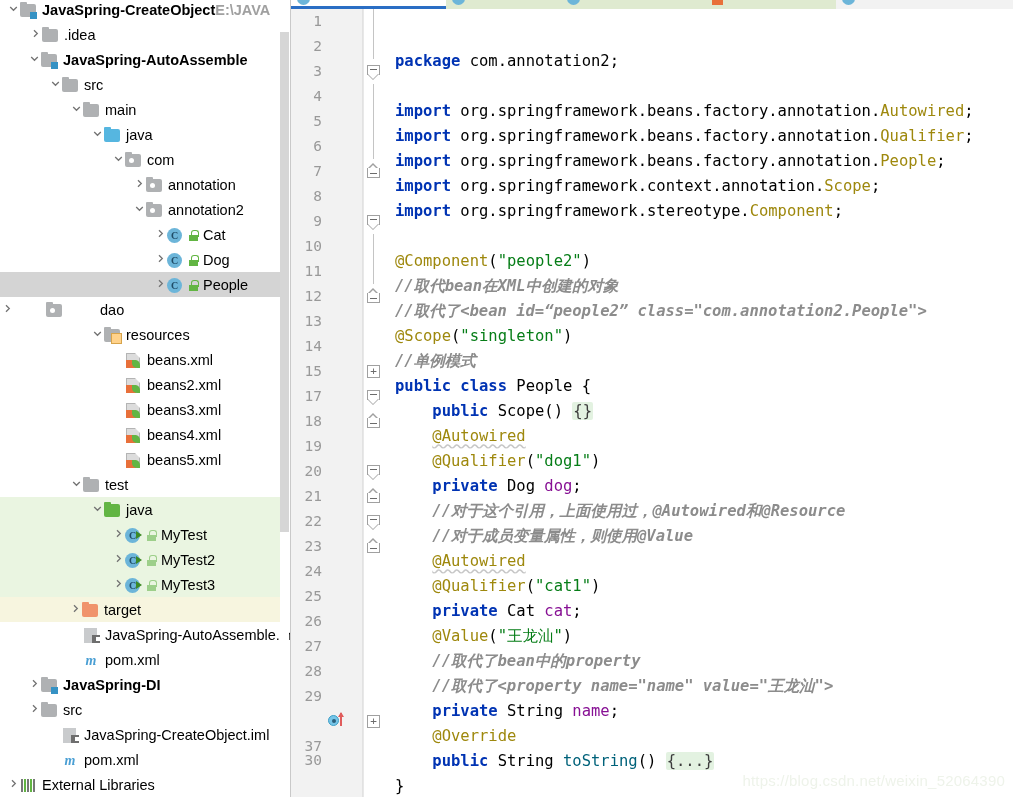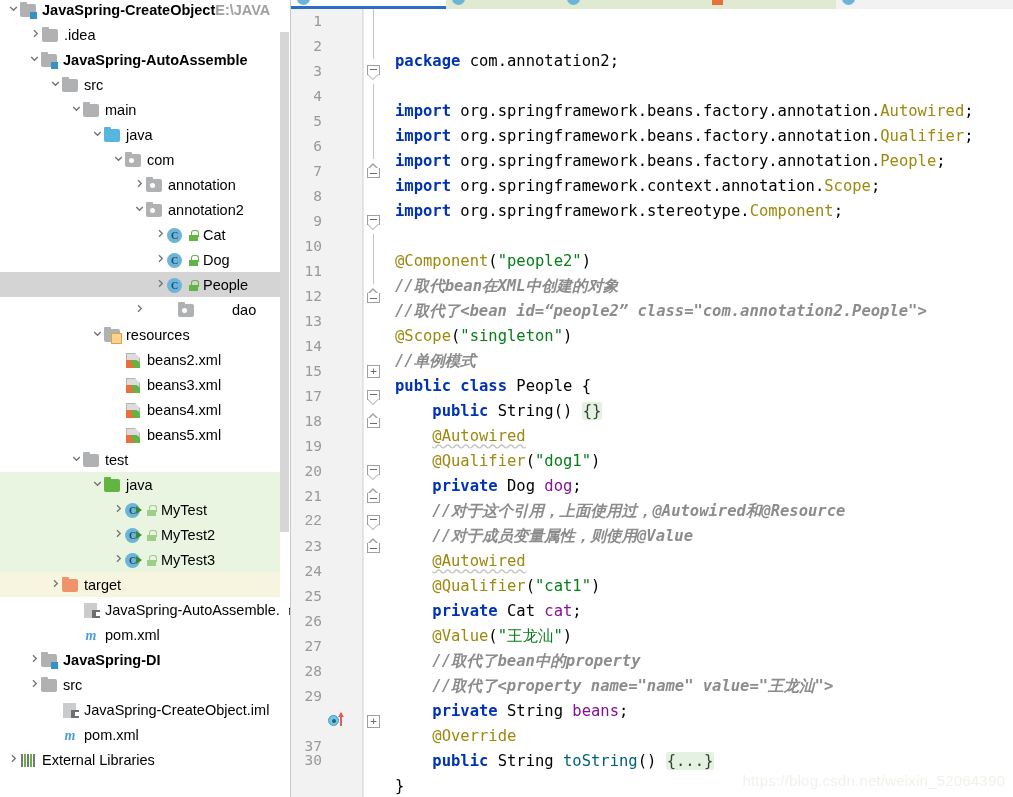--- a/index.html
+++ b/index.html
@@ -480,21 +480,21 @@
             <svg width="11" height="11" viewBox="0 0 11 11">
               <path d="M4 2.2 L7.3 5.5 L4 8.8" fill="none" stroke="#737373" stroke-width="1.3"></path>
             </svg>
           </span>
           <span class="ico">
             <span class="cls">C</span>
           </span>
           <span class="lock"></span>
           <span class="lbl">People</span>
         </div>
-        <div class="trow" style="padding-left: 132px; gap: 32px;">
+        <div class="trow" style=" gap: 32px;">
           <span class="arrow">
             <svg width="11" height="11" viewBox="0 0 11 11">
               <path d="M4 2.2 L7.3 5.5 L4 8.8" fill="none" stroke="#737373" stroke-width="1.3"></path>
             </svg>
           </span>
           <span class="ico">
             <span class="folder pkg"></span>
           </span>
           <span class="lbl">dao</span>
         </div>
@@ -508,44 +508,52 @@
             <span class="folder res"></span>
           </span>
           <span class="lbl">resources</span>
         </div>
         <div class="trow" style="padding-left: 111px;">
           <span class="arrow"></span>
           <span class="ico">
             <span class="xmlico"></span>
             <span class="xmlleaf"></span>
           </span>
-          <span class="lbl">beans2.xml</span>
+          <span class="lbl">beans.xml</span>
         </div>
         <div class="trow" style="padding-left: 111px;">
           <span class="arrow"></span>
           <span class="ico">
             <span class="xmlico"></span>
             <span class="xmlleaf"></span>
           </span>
-          <span class="lbl">beans3.xml</span>
+          <span class="lbl">beans2.xml</span>
         </div>
         <div class="trow" style="padding-left: 111px;">
           <span class="arrow"></span>
           <span class="ico">
             <span class="xmlico"></span>
             <span class="xmlleaf"></span>
           </span>
-          <span class="lbl">beans4.xml</span>
+          <span class="lbl">beans3.xml</span>
         </div>
         <div class="trow" style="padding-left: 111px;">
           <span class="arrow"></span>
           <span class="ico">
             <span class="xmlico"></span>
             <span class="xmlleaf"></span>
           </span>
+          <span class="lbl">beans4.xml</span>
+        </div>
+        <div class="trow" style="padding-left: 111px;">
+          <span class="arrow"></span>
+          <span class="ico">
+            <span class="xmlico"></span>
+            <span class="xmlleaf"></span>
+          </span>
           <span class="lbl">beans5.xml</span>
         </div>
         <div class="trow" style="padding-left: 69px;">
           <span class="arrow">
             <svg width="11" height="11" viewBox="0 0 11 11">
               <path d="M2.2 4 L5.5 7.3 L8.8 4" fill="none" stroke="#737373" stroke-width="1.3"></path>
             </svg>
           </span>
           <span class="ico">
             <span class="folder"></span>
@@ -592,21 +600,21 @@
             <svg width="11" height="11" viewBox="0 0 11 11">
               <path d="M4 2.2 L7.3 5.5 L4 8.8" fill="none" stroke="#737373" stroke-width="1.3"></path>
             </svg>
           </span>
           <span class="ico">
             <span class="cls runnable">C</span>
           </span>
           <span class="lock pale"></span>
           <span class="lbl">MyTest3</span>
         </div>
-        <div class="trow excluded" style="padding-left: 48px;">
+        <div class="trow excluded" style="padding-left: 68px;">
           <span class="arrow">
             <svg width="11" height="11" viewBox="0 0 11 11">
               <path d="M4 2.2 L7.3 5.5 L4 8.8" fill="none" stroke="#737373" stroke-width="1.3"></path>
             </svg>
           </span>
           <span class="ico">
             <span class="folder orange"></span>
           </span>
           <span class="lbl">target</span>
         </div>
@@ -720,21 +728,21 @@
           <div class="ln" style="top: 250px;">11</div>
           <div class="ln" style="top: 275px;">12</div>
           <div class="ln" style="top: 300px;">13</div>
           <div class="ln" style="top: 325px;">14</div>
           <div class="ln" style="top: 350px;">15</div>
           <div class="ln" style="top: 375px;">17</div>
           <div class="ln" style="top: 400px;">18</div>
           <div class="ln" style="top: 425px;">19</div>
           <div class="ln" style="top: 450px;">20</div>
           <div class="ln" style="top: 475px;">21</div>
-          <div class="ln" style="top: 500px; font-family: Liberation Mono, monospace;">22</div>
+          <div class="ln" style="top: 500px;">22</div>
           <div class="ln" style="top: 525px;">23</div>
           <div class="ln" style="top: 550px;">24</div>
           <div class="ln" style="top: 575px;">25</div>
           <div class="ln" style="top: 600px;">26</div>
           <div class="ln" style="top: 625px;">27</div>
           <div class="ln" style="top: 650px;">28</div>
           <div class="ln" style="top: 675px;">29</div>
           <div class="ln" style="top: 700px; margin-top: 39px;">30</div>
           <div class="gicon" style="top: 700px;">
             <span class="ovr-icon"></span>
@@ -808,33 +816,33 @@
           <div class="codeline" style="top: 100px;"><span class="kw">import </span><span class="typ">org.springframework.beans.factory.annotation.</span><span class="ann">People</span><span class="typ">;</span></div>
           <div class="codeline" style="top: 125px;"><span class="kw">import </span><span class="typ">org.springframework.context.annotation.</span><span class="ann">Scope</span><span class="typ">;</span></div>
           <div class="codeline" style="top: 150px;"><span class="kw">import </span><span class="typ">org.springframework.stereotype.</span><span class="ann">Component</span><span class="typ">;</span></div>
           <div class="codeline" style="top: 175px;"></div>
           <div class="codeline" style="top: 200px;"><span class="ann">@Component</span><span class="typ">(</span><span class="str">"people2"</span><span class="typ">)</span></div>
           <div class="codeline" style="top: 225px;"><span class="cmt">//取代bean在XML中创建的对象</span></div>
           <div class="codeline" style="top: 250px;"><span class="cmt">//取代了&lt;bean id=“people2” class="com.annotation2.People"&gt;</span></div>
           <div class="codeline" style="top: 275px;"><span class="ann">@Scope</span><span class="typ">(</span><span class="str">"singleton"</span><span class="typ">)</span></div>
           <div class="codeline" style="top: 300px;"><span class="cmt">//单例模式</span></div>
           <div class="codeline" style="top: 325px;"><span class="kw">public class </span><span class="typ">People {</span></div>
-          <div class="codeline" style="top: 350px;"><span class="typ">    </span><span class="kw">public </span><span class="typ">String() </span><span class="fold-inline">{}</span></div>
+          <div class="codeline" style="top: 350px;"><span class="typ">    </span><span class="kw">public </span><span class="typ">Scope() </span><span class="fold-inline">{}</span></div>
           <div class="codeline" style="top: 375px;"><span class="typ">    </span><span class="ann warn">@Autowired</span></div>
           <div class="codeline" style="top: 400px;"><span class="typ">    </span><span class="ann">@Qualifier</span><span class="typ">(</span><span class="str">"dog1"</span><span class="typ">)</span></div>
           <div class="codeline" style="top: 450px;"><span class="cmt">    //对于这个引用，上面使用过，@Autowired和@Resource</span></div>
           <div class="codeline" style="top: 425px;"><span class="typ">    </span><span class="kw">private </span><span class="typ">Dog </span><span class="fld">dog</span><span class="typ">;</span></div>
           <div class="codeline" style="top: 475px;"><span class="cmt">    //对于成员变量属性，则使用@Value</span></div>
           <div class="codeline" style="top: 500px;"><span class="typ">    </span><span class="ann warn">@Autowired</span></div>
           <div class="codeline" style="top: 525px;"><span class="typ">    </span><span class="ann">@Qualifier</span><span class="typ">(</span><span class="str">"cat1"</span><span class="typ">)</span></div>
           <div class="codeline" style="top: 550px;"><span class="typ">    </span><span class="kw">private </span><span class="typ">Cat </span><span class="fld">cat</span><span class="typ">;</span></div>
           <div class="codeline" style="top: 575px;"><span class="typ">    </span><span class="ann">@Value</span><span class="typ">(</span><span class="str">"王龙汕"</span><span class="typ">)</span></div>
           <div class="codeline" style="top: 600px;"><span class="cmt">    //取代了bean中的property</span></div>
           <div class="codeline" style="top: 625px;"><span class="cmt">    //取代了&lt;property name="name" value="王龙汕"&gt;</span></div>
-          <div class="codeline" style="top: 650px;"><span class="typ">    </span><span class="kw">private </span><span class="typ">String </span><span class="fld">beans</span><span class="typ">;</span></div>
+          <div class="codeline" style="top: 650px;"><span class="typ">    </span><span class="kw">private </span><span class="typ">String </span><span class="fld">name</span><span class="typ">;</span></div>
           <div class="codeline" style="top: 675px;"><span class="typ">    </span><span class="ann">@Override</span></div>
           <div class="codeline" style="top: 700px;"><span class="typ">    </span><span class="kw">public </span><span class="typ">String </span><span class="meth">toString</span><span class="typ">() </span><span class="fold-inline">{...}</span></div>
           <div class="codeline" style="top: 725px;"><span class="typ">}</span></div>
         </div>
     </div>
 
     <div id="watermark">https://blog.csdn.net/weixin_52064390</div>
   </div>
 
 </div>

